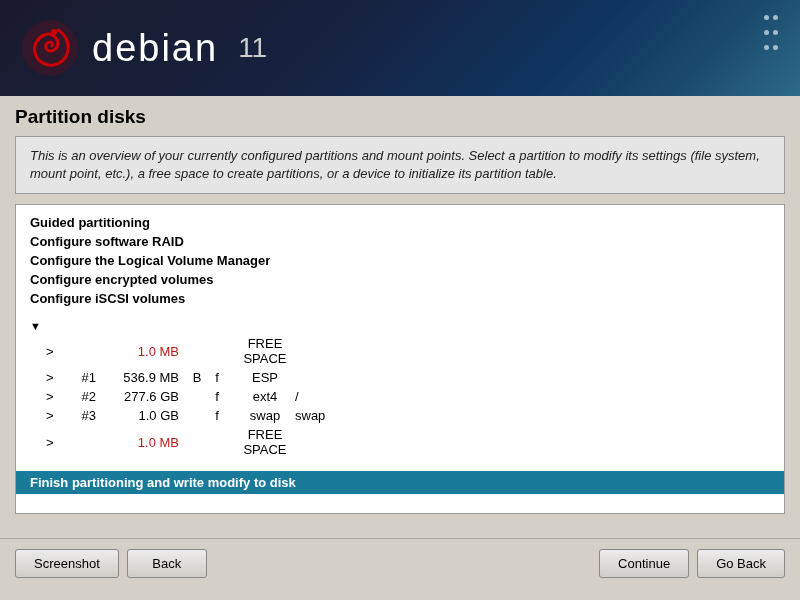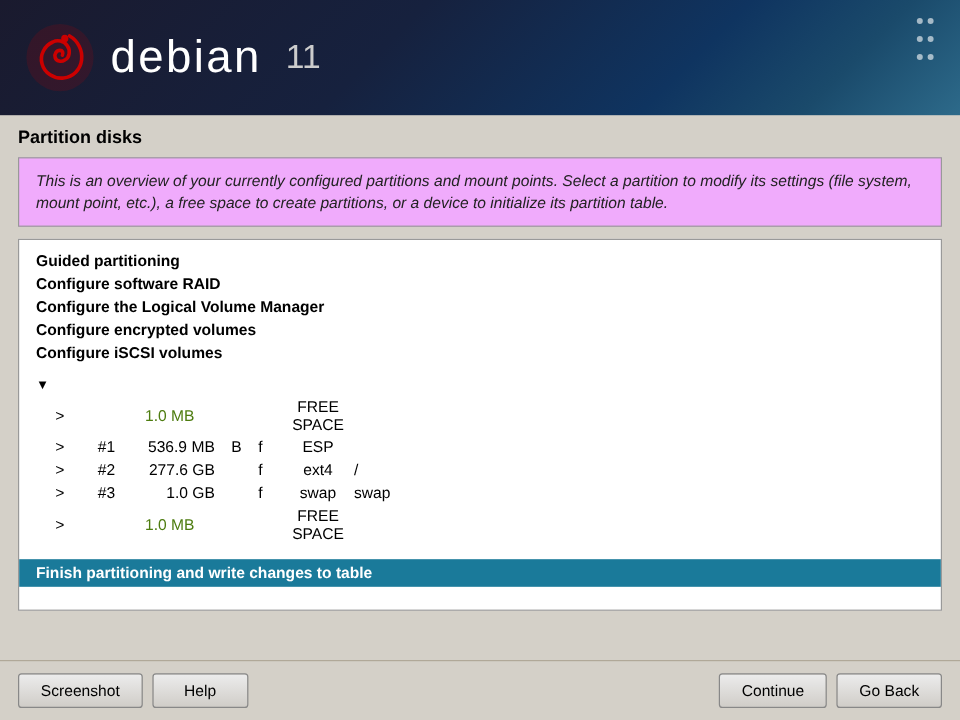--- a/index.html
+++ b/index.html
@@ -58,28 +58,28 @@
       display: inline-block;
       margin: 2px;
     }
 
     
     .main {
       padding: 10px 15px;
     }
 
     .page-title {
-      font-size: 15px;
+      font-size: 19px;
       font-weight: bold;
       color: #000;
       margin-bottom: 8px;
     }
 
     .info-box {
-      background: #f0abfc;
+      background: #e5e5e5;
       border: 1px solid #999;
       padding: 10px 14px;
       margin-bottom: 10px;
       font-style: italic;
       color: #222;
       line-height: 1.4;
     }
 
     .partition-panel {
       background: #ffffff;
@@ -137,21 +137,21 @@
       cursor: pointer;
       background: #1a7a9a;
       color: white;
       font-weight: bold;
       margin-top: 2px;
     }
 
     
     .footer {
       position: absolute;
-      bottom: 0;
+      bottom: 12px;
       left: 0;
       width: 100%;
       height: 50px;
       background: #d4d0c8;
       display: flex;
       align-items: center;
       padding: 0 15px;
       border-top: 1px solid #b0a898;
     }
     .footer-left {
@@ -169,21 +169,21 @@
       border: 1px solid #888;
       border-radius: 3px;
       cursor: pointer;
       font-size: 13px;
       font-weight: normal;
       color: #000;
       min-width: 80px;
       text-align: center;
     }
 
-    .free-space { color: #4d7c0f; font-weight: normal; text-align: center; }
+    .free-space { color: #b91c1c; font-weight: normal; }
   </style>
 </head>
 <body>
 
 <div class="header">
   <div class="header-logo">
 
     <svg class="debian-swirl" viewBox="0 0 60 60" xmlns="http://www.w3.org/2000/svg">
       <circle cx="30" cy="30" r="28" fill="#cc0000" opacity="0.15"></circle>
       <path d="M30 4 C44 4 55 15 55 29 C55 43 44 54 30 54 C16 54 5 43 5 29 C5 15 16 4 30 4 Z" fill="none" stroke="#cc0000" stroke-width="0"></path>
@@ -273,27 +273,27 @@
       <span class="p-size free-space">1.0 MB</span>
       <span class="p-flag1"></span>
       <span class="p-flag2"></span>
       <span class="p-type">FREE SPACE</span>
     </div>
 
     <div class="spacer"></div>
 
 
     <div class="finish-item">
-      <span>Finish partitioning and write changes to table</span>
+      <span>Finish partitioning and write modify to disk</span>
     </div>
   </div>
 </div>
 
 <div class="footer">
   <div class="footer-left">
     <button class="btn">Screenshot</button>
-    <button class="btn">Help</button>
+    <button class="btn">Back</button>
   </div>
   <div class="footer-right">
     <button class="btn">Continue</button>
     <button class="btn">Go Back</button>
   </div>
 </div>
 
 </body></html>

